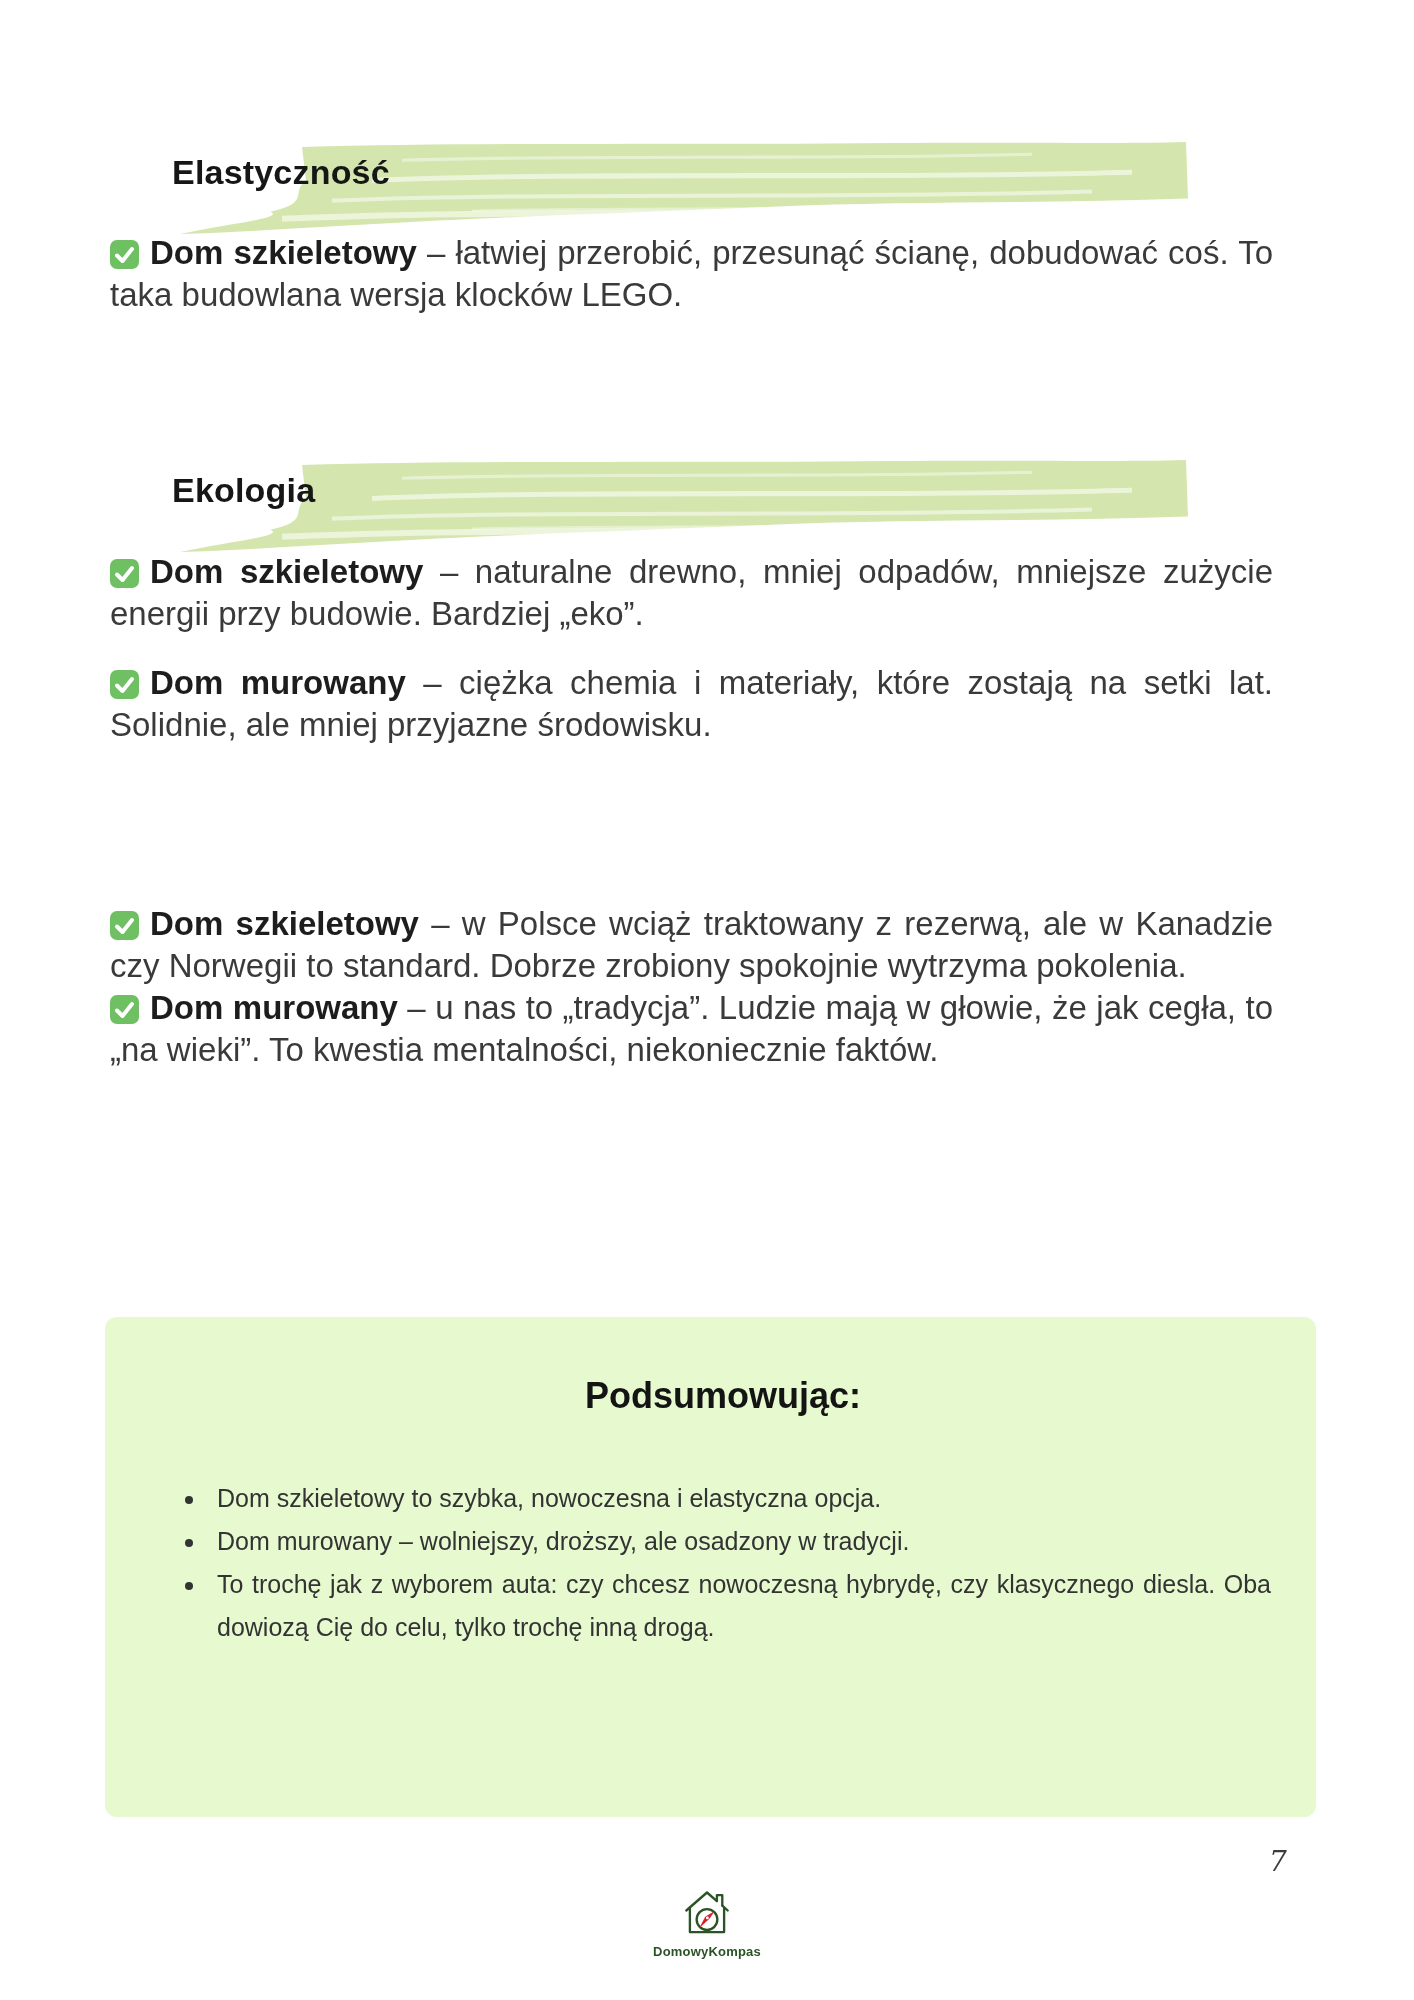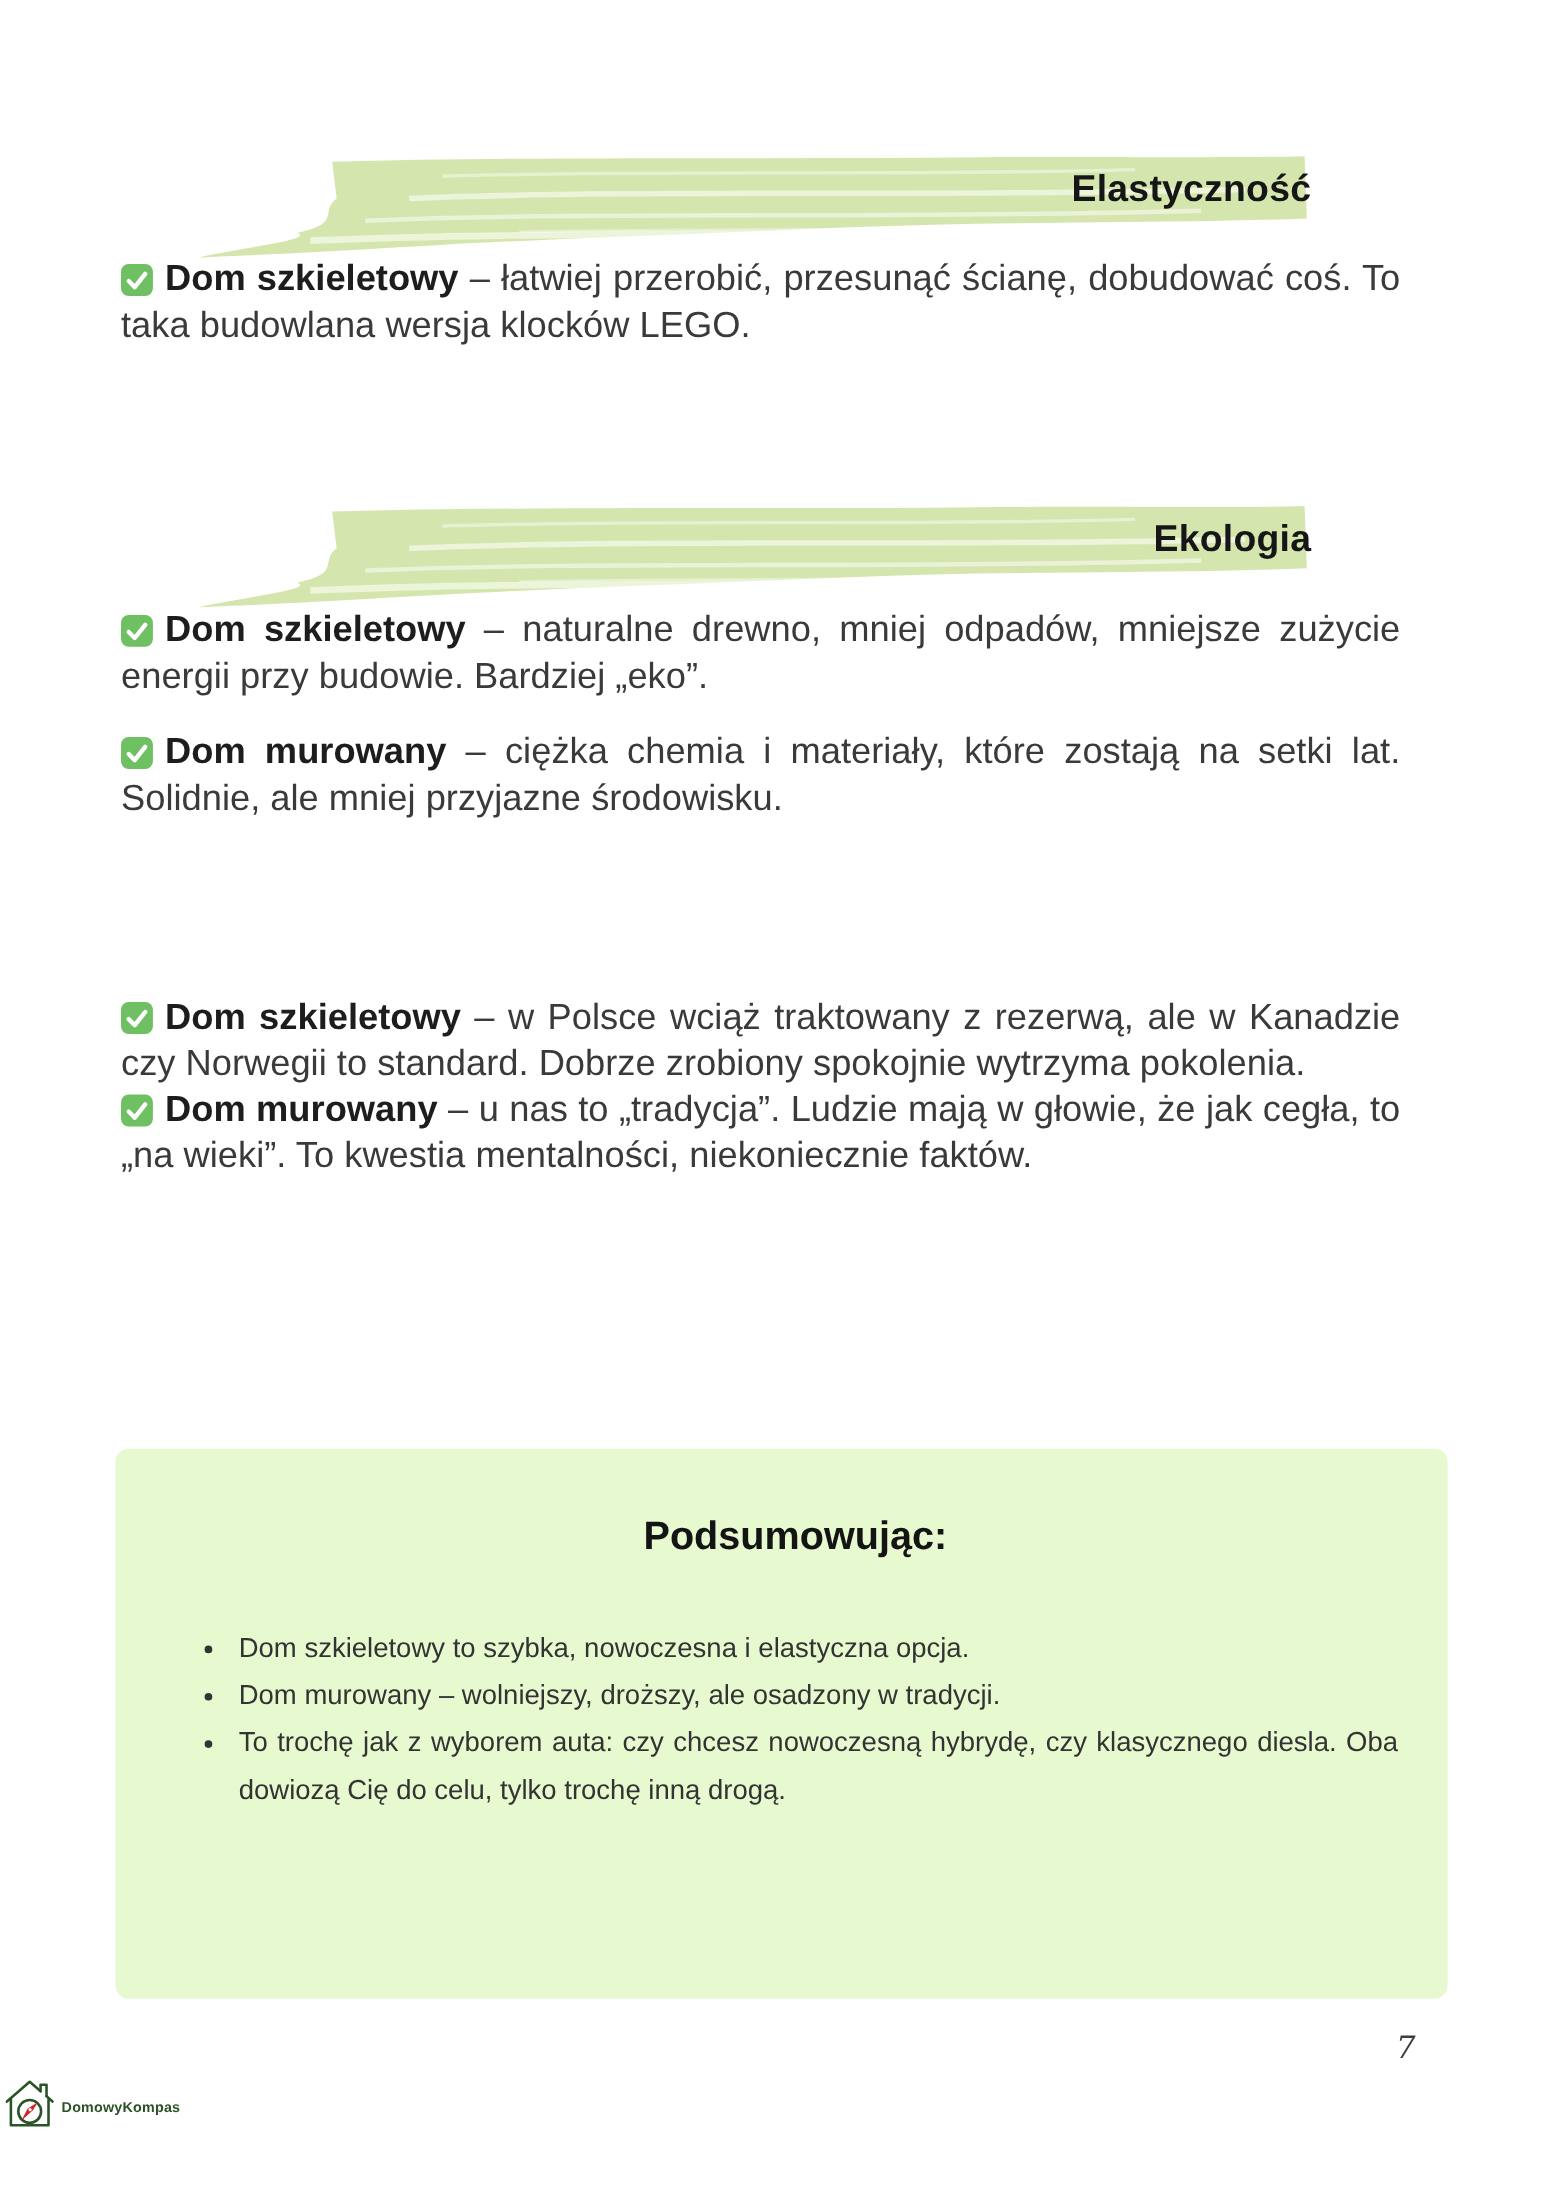--- a/index.html
+++ b/index.html
@@ -10,21 +10,21 @@
     font-family:"Liberation Sans","DejaVu Sans",sans-serif;
     color:#3a3a3a;
     overflow:hidden;
   }
   
   .brush-header{
     position:absolute;left:172px;width:1020px;height:96px;
   }
   .brush-header svg.brush{position:absolute;inset:0;width:100%;height:100%;}
   .brush-header .hdr-title{
-    position:relative;display:block;text-align:right;
+    position:relative;display:block;text-align:left;
     padding-top:13px;
     font-size:34px;font-weight:800;color:#161616;
     letter-spacing:.2px;
   }
   
   .para{
     position:absolute;left:110px;width:1163px;margin:0;
     font-size:33px;line-height:42px;text-align:justify;color:#3a3a3a;
   }
   .para strong{color:#1d1d1d;font-weight:700;}
@@ -50,21 +50,21 @@
   }
   .summary-list li{margin:0;padding-left:10px;text-align:justify;}
   
   .page-number{
     position:absolute;left:1258px;top:1845px;width:40px;
     font-family:"DejaVu Serif","Liberation Serif",serif;
     font-style:italic;font-size:28px;color:#3c3c3c;text-align:center;
   }
   .footer-logo{
     position:absolute;left:0;right:0;top:1888px;
-    display:flex;flex-direction:row;align-items:center;gap:2px;
+    display:flex;flex-direction:column;align-items:center;gap:2px;
   }
   .footer-logo svg{display:block;}
   .logo-text{
     font-size:13px;font-weight:700;color:var(--logo,#2a5326);
     letter-spacing:.2px;
   }
 </style>
 </head>
 <body>
 

